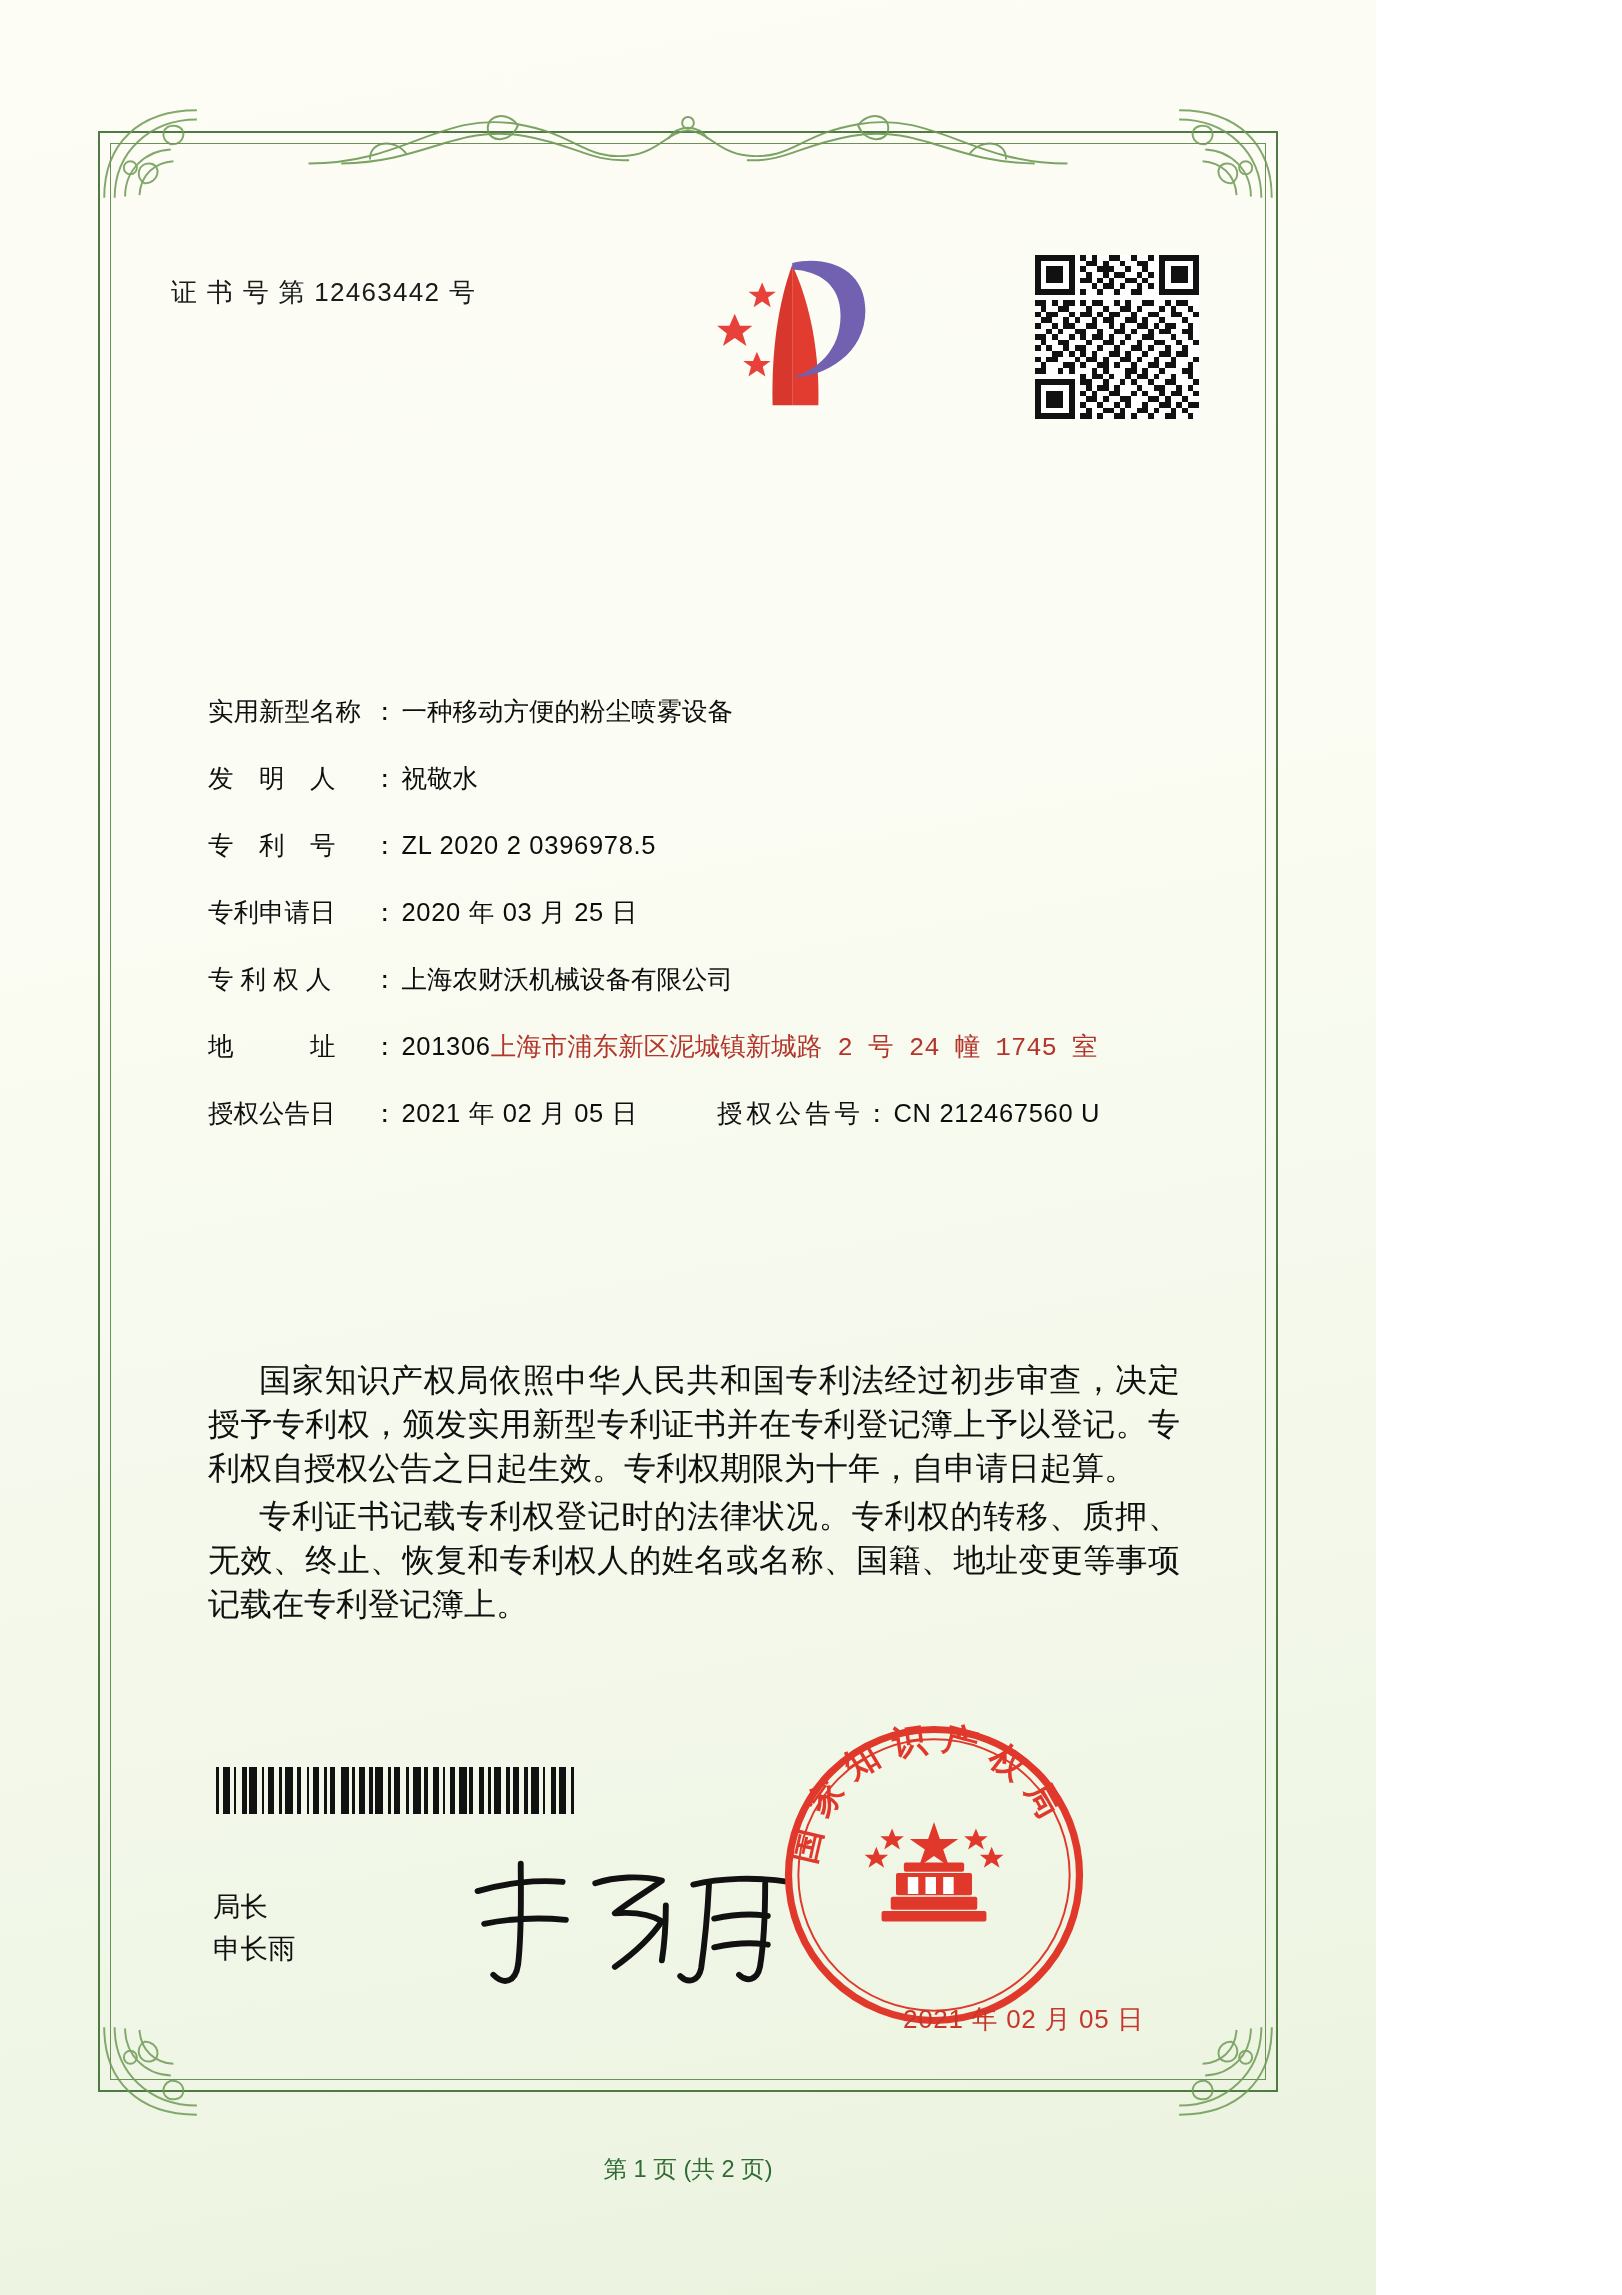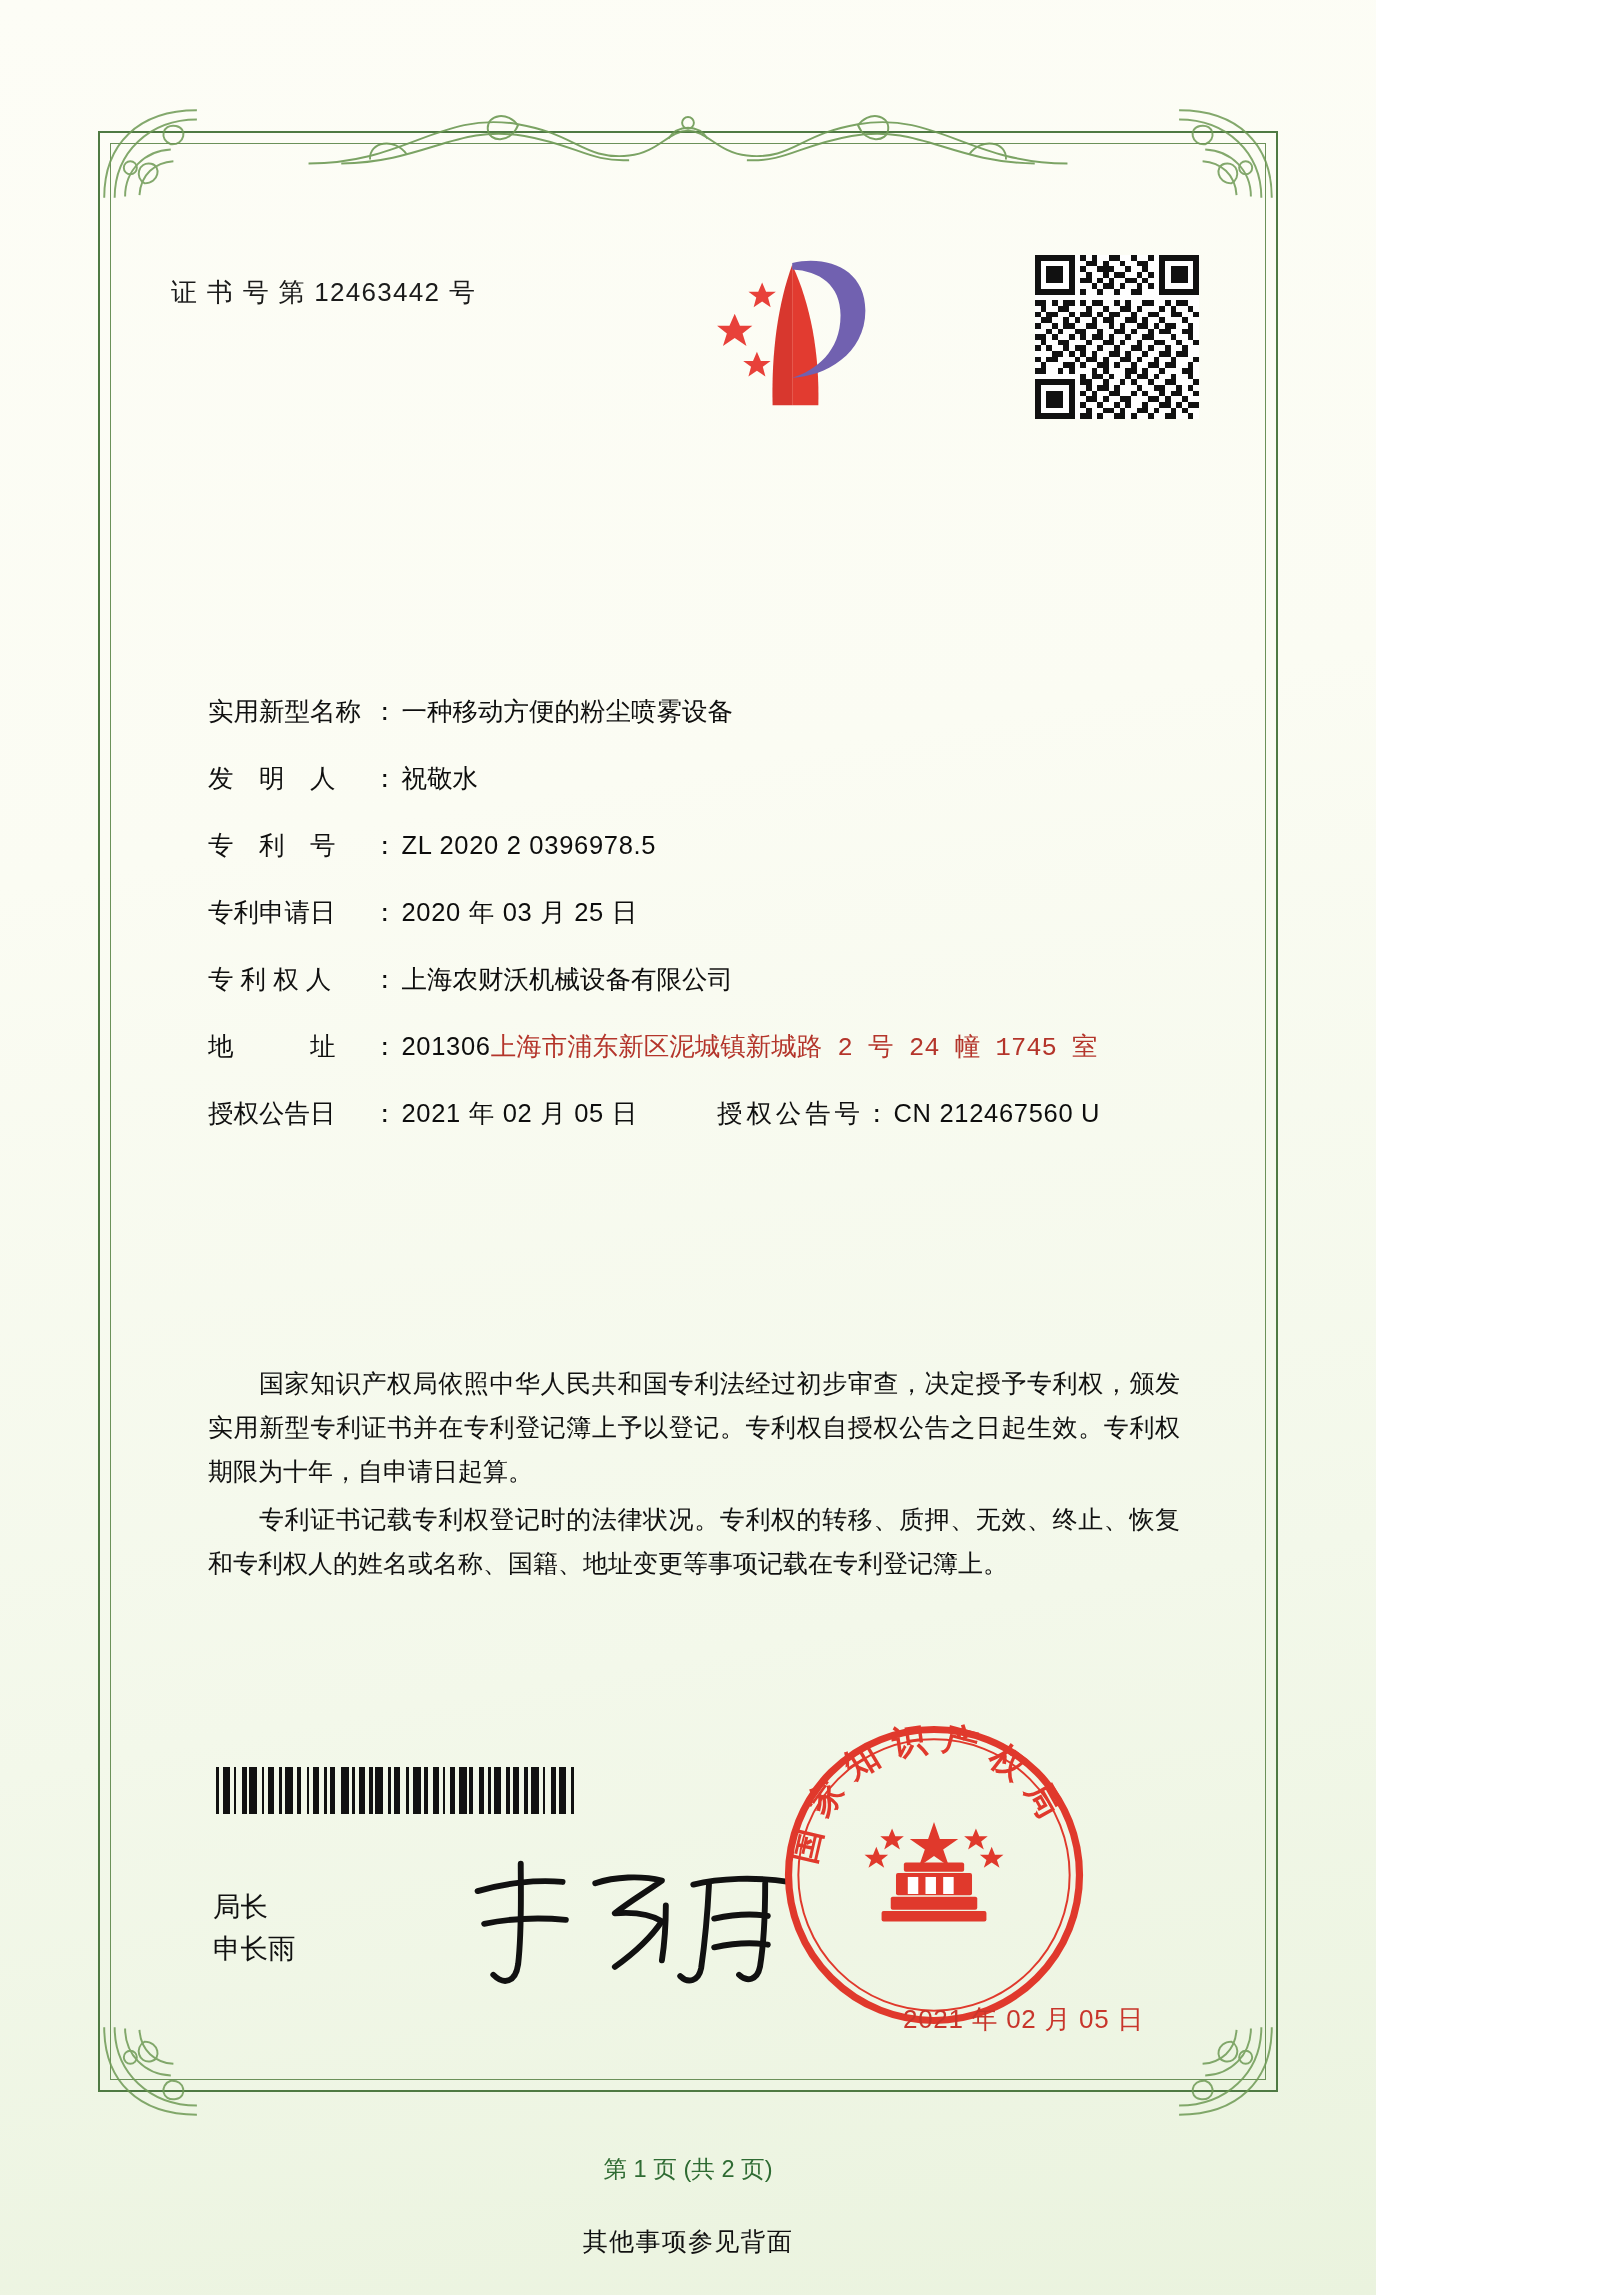--- a/index.html
+++ b/index.html
@@ -131,25 +131,25 @@
   .f-value.num { font-family: "Liberation Sans", sans-serif; letter-spacing: 0.7px; }
   .red { color: #b4352b; }
   .second-label { margin-left: 79px; letter-spacing: 3.9px; }
 
   
   .paras {
     position: absolute;
     left: 208px;
     right: 196px;
     top: 1361px;
-    font-size: 25px;
+    font-size: 32px;
     line-height: 44px;
     color: #101010;
     text-align: justify;
-    font-family: Liberation Sans, sans-serif;
+    font-family: Liberation Mono, monospace;
   }
   .paras p { margin: 0 0 3.9px 0; text-indent: 51px; }
 
   
   .barcode {
     position: absolute;
     left: 216px;
     top: 1767px;
     width: 419px;
     height: 47px;
@@ -740,16 +740,15 @@
       </defs>
       <text font-family="'DejaVu Serif', serif" font-size="52" font-weight="bold" fill="#e0392c" letter-spacing="20">
         <textPath href="#arcTop" startOffset="6%">国家知识产权局</textPath>
       </text>
     </svg>
   </div>
 
   <div class="seal-date">2021 年 02 月 05 日</div>
 
   <div class="page-num">第 1 页 (共 2 页)</div>
-  <div class="back-note">其他事项参见背面</div>
 
 </div>
 
 
 </body></html>

